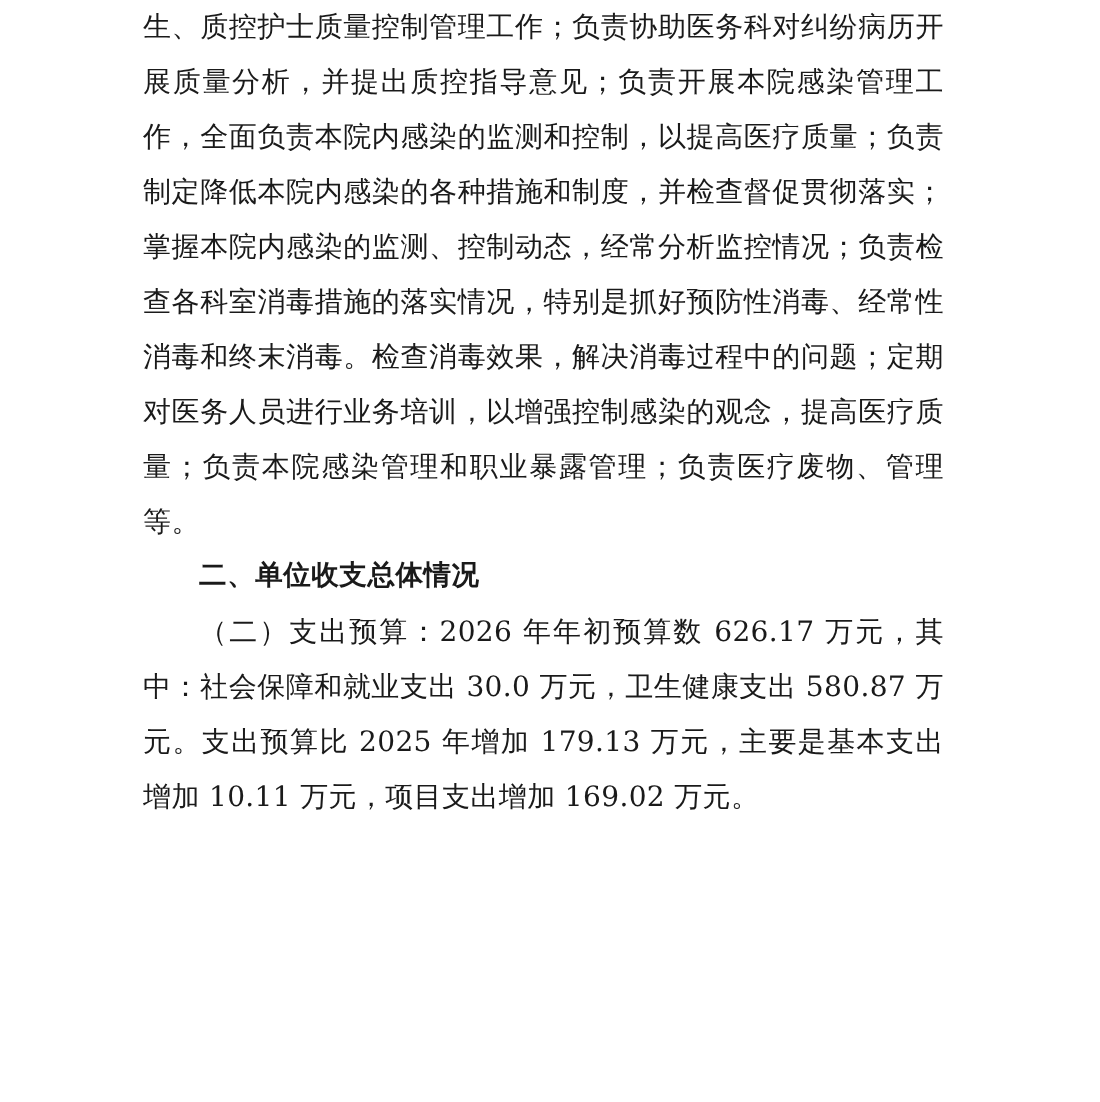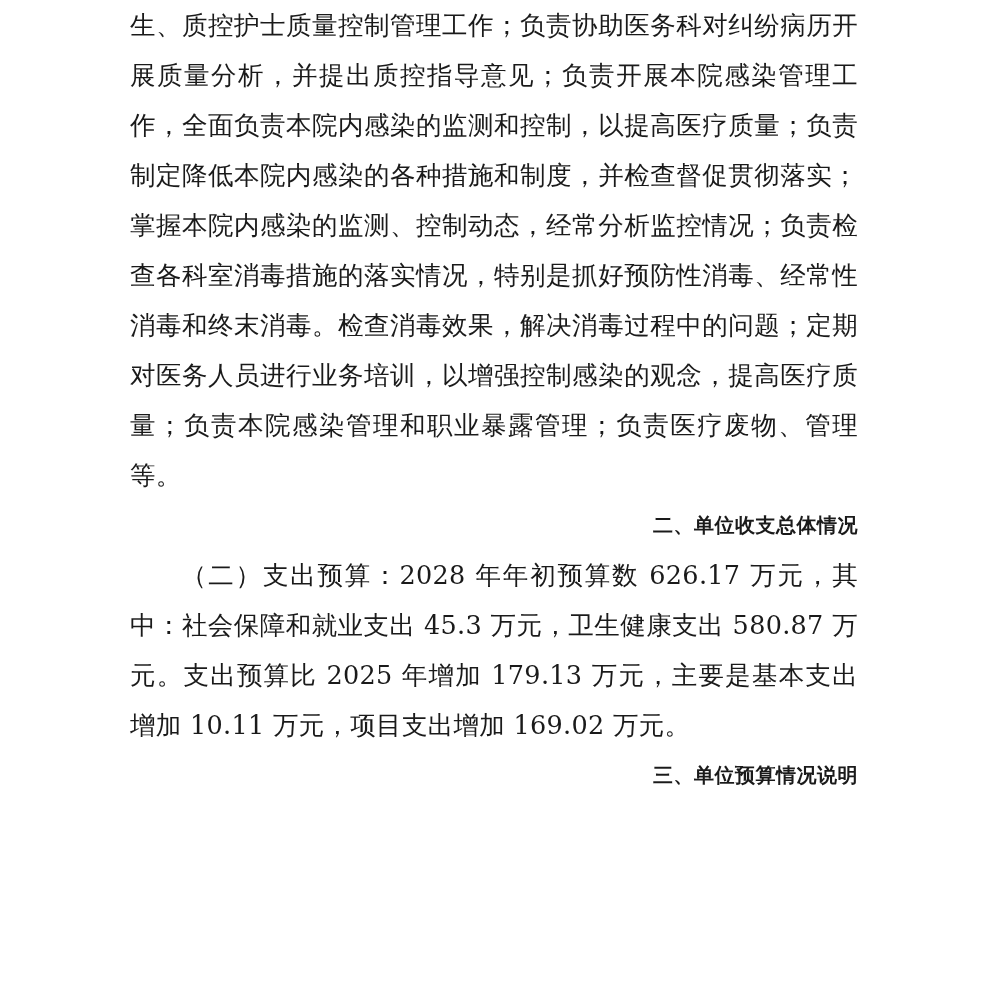--- a/index.html
+++ b/index.html
@@ -32,41 +32,39 @@
     text-justify: inter-ideograph;
     letter-spacing: 0.3px;
     text-indent: 0;
     font-family: "DejaVu Serif", "Liberation Serif", serif;
   }
   p.para.indent {
     text-indent: 51px;
   }
   p.heading {
     margin: 0;
-    font-size: 20px;
+    font-size: 25px;
     line-height: 50px;
     text-indent: 51px;
     font-weight: bold;
-    font-family: Liberation Serif, serif;
+    font-family: Liberation Mono, monospace;
     letter-spacing: 0.5px;
-    text-align: right;
   }
   .flow-top {
     margin-top: -2px;
   }
 </style>
 </head>
 <body>
 
 <div class="page">
   <div class="doc-body">
 
     <p class="para flow-top">生、质控护士质量控制管理工作；负责协助医务科对纠纷病历开展质量分析，并提出质控指导意见；负责开展本院感染管理工作，全面负责本院内感染的监测和控制，以提高医疗质量；负责制定降低本院内感染的各种措施和制度，并检查督促贯彻落实；掌握本院内感染的监测、控制动态，经常分析监控情况；负责检查各科室消毒措施的落实情况，特别是抓好预防性消毒、经常性消毒和终末消毒。检查消毒效果，解决消毒过程中的问题；定期对医务人员进行业务培训，以增强控制感染的观念，提高医疗质量；负责本院感染管理和职业暴露管理；负责医疗废物、管理等。</p>
 
     <p class="heading">二、单位收支总体情况</p>
 
 
-    <p class="para indent">（二）支出预算：2028 年年初预算数 626.17 万元，其中：社会保障和就业支出 45.3 万元，卫生健康支出 580.87 万元。支出预算比 2025 年增加 179.13 万元，主要是基本支出增加 10.11 万元，项目支出增加 169.02 万元。</p>
+    <p class="para indent">（二）支出预算：2026 年年初预算数 626.17 万元，其中：社会保障和就业支出 30.0 万元，卫生健康支出 580.87 万元。支出预算比 2025 年增加 179.13 万元，主要是基本支出增加 10.11 万元，项目支出增加 169.02 万元。</p>
 
-    <p class="heading">三、单位预算情况说明</p>
 
   </div>
 </div>
 
 </body></html>

